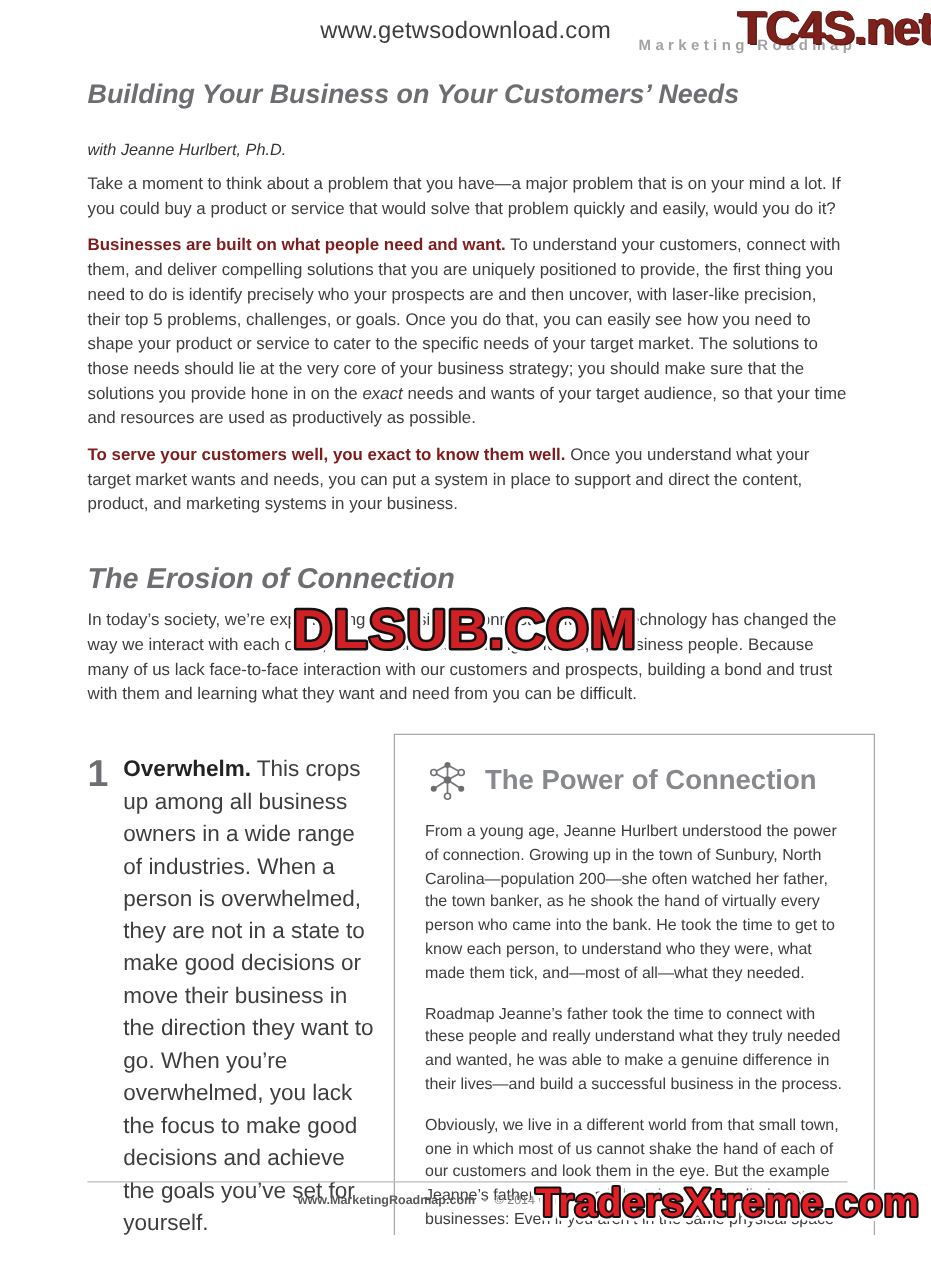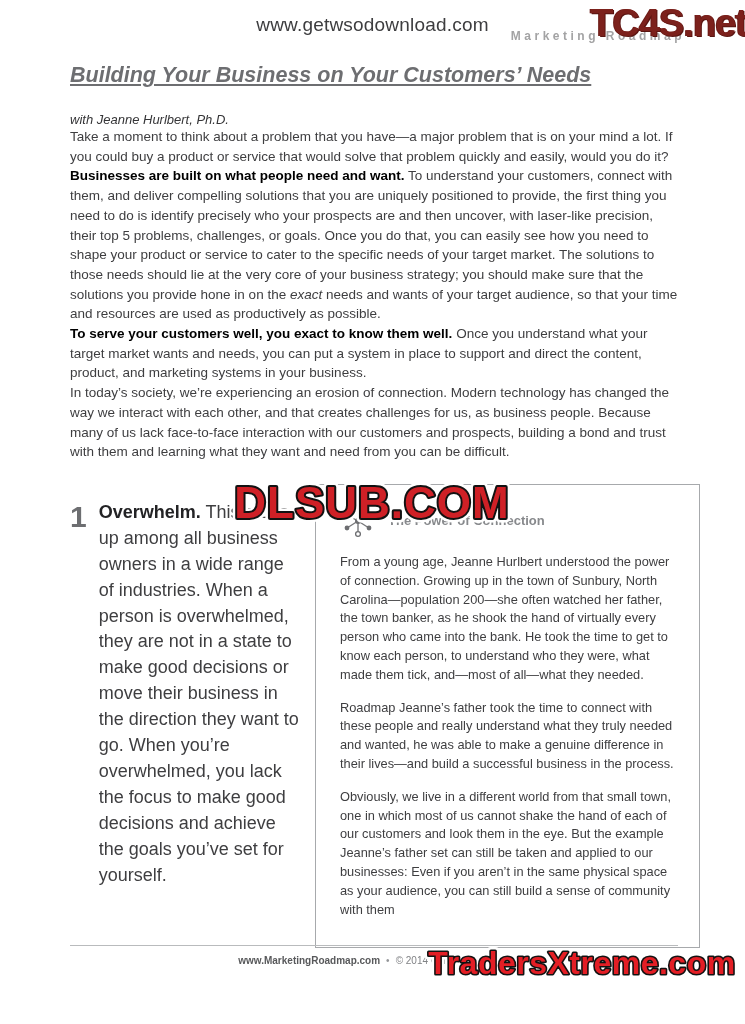--- a/index.html
+++ b/index.html
@@ -13,44 +13,44 @@
   .wm-top-bg { position:absolute; top:29px; right:60px; font-size:12px; font-weight:bold;
     letter-spacing:3.5px; color:#a3a3a4; white-space:nowrap; z-index:1;padding-left:48px; }
   .wm-top-text { position:absolute; top:2px; right:-2px; font-size:38px; font-weight:900;
     color:#7c211c; letter-spacing:-1px; z-index:2;
     text-shadow:1px 1px 0 #591511, -1px 0 0 #6a1a16; }
 
   
   .content { position:absolute; left:70px; top:58px; width:630px; color:#3e3e40; }
   .chapter-label { font-size:33px; font-weight:bold; color:#6d6e71; line-height:1.05; }
   .chapter-title { font-size:21.5px; font-weight:bold; font-style:italic; color:#6d6e71;
-    margin-top:5px;text-decoration:underline; }
+    margin-top:5px; }
   .byline { margin-top:24px; font-size:13px; font-weight:normal; font-style:italic; color:#353537; }
-  p.body-p { width:608px; font-size:13.5px; line-height:1.46; margin-top:0; color:#3e3e40; }
-  p.body-p b { color:#000000; }
+  p.body-p { width:608px; font-size:13.5px; line-height:1.46; margin-top:10px; color:#3e3e40; }
+  p.body-p b { color:#7f1d1d; }
   .section-heading { font-size:23px; font-weight:bold; font-style:italic; color:#6d6e71;
     margin-top:36px; }
   p.erosion-p { }
 
   
   .columns { display:flex; margin-top:22px; }
   .left-col { width:230px; flex:0 0 230px; margin-right:15px; }
   .left-lead { font-size:13.5px; line-height:1.38; color:#3e3e40; }
   .left-lead b { color:#232325; }
   .numbered-item { display:flex; margin-top:16px; }
   .item-num { font-size:30px; font-weight:bold; color:#6d6e71; line-height:1;
     margin-right:12px; padding-top:2px; }
   .item-text { font-size:18px; line-height:1.44; color:#3e3e40; }
   .item-text b { color:#232325; }
 
   .sidebar-box { flex:1; border:1px solid #a7a9ac; background:#fff; padding:18px 24px 14px 24px;
     align-self:flex-start; }
   .box-header { display:flex; align-items:center; margin-bottom:14px; }
   .network-icon { width:36px; height:36px; flex:0 0 36px; margin-right:12px; }
-  .box-title { font-size:13px; font-weight:bold; color:#87898c; }
+  .box-title { font-size:22px; font-weight:bold; color:#87898c; }
   .sidebar-box p { font-size:12.8px; line-height:1.47; color:#3e3e40; margin-bottom:14px; }
 
   
   .wm-mid { position:absolute; left:202px; top:471px; z-index:5; pointer-events:none; }
   
   .wm-bottom { position:absolute; right:0px; bottom:-4px; z-index:5; pointer-events:none; }
 
   
   .page-footer { position:absolute; left:70px; right:67px; bottom:22px;
     border-top:1px solid #b9bbbd; padding-top:9px; text-align:center;
@@ -70,20 +70,21 @@
   <div class="content">
     <h2 class="chapter-title">Building Your Business on Your Customers’ Needs</h2>
     <div class="byline">with Jeanne Hurlbert, Ph.D.</div>
 
     <p class="body-p">Take a moment to think about a problem that you have—a major problem that is on your mind a lot. If you could buy a product or service that would solve that problem quickly and easily, would you do it?</p>
 
     <p class="body-p"><b>Businesses are built on what people need and want.</b><span> To understand your customers, connect with them, and deliver compelling solutions that you are uniquely positioned to provide, the first thing you need to do is identify precisely who your prospects are and then uncover, with laser-like precision, their top 5 problems, challenges, or goals. Once you do that, you can easily see how you need to shape your product or service to cater to the specific needs of your target market. The solutions to those needs should lie at the very core of your business strategy; you should make sure that the solutions you provide hone in on the </span><i>exact</i><span> needs and wants of your target audience, so that your time and resources are used as productively as possible.</span></p>
 
     <p class="body-p"><b>To serve your customers well, you exact to know them well.</b><span> Once you understand what your target market wants and needs, you can put a system in place to support and direct the content, product, and marketing systems in your business.</span></p>
 
+    <h3 class="section-heading">The Erosion of Connection</h3>
     <p class="body-p erosion-p">In today’s society, we’re experiencing an erosion of connection. Modern technology has changed the way we interact with each other, and that creates challenges for us, as business people. Because many of us lack face-to-face interaction with our customers and prospects, building a bond and trust with them and learning what they want and need from you can be difficult.</p>
 
     <div class="columns">
       <div class="left-col">
         <div class="numbered-item">
           <div class="item-num">1</div>
           <p class="item-text"><b>Overwhelm.</b><span> This crops up among all business owners in a wide range of industries. When a person is overwhelmed, they are not in a state to make good decisions or move their business in the direction they want to go. When you’re overwhelmed, you lack the focus to make good decisions and achieve the goals you’ve set for yourself.</span></p>
         </div>
       </div>
 

